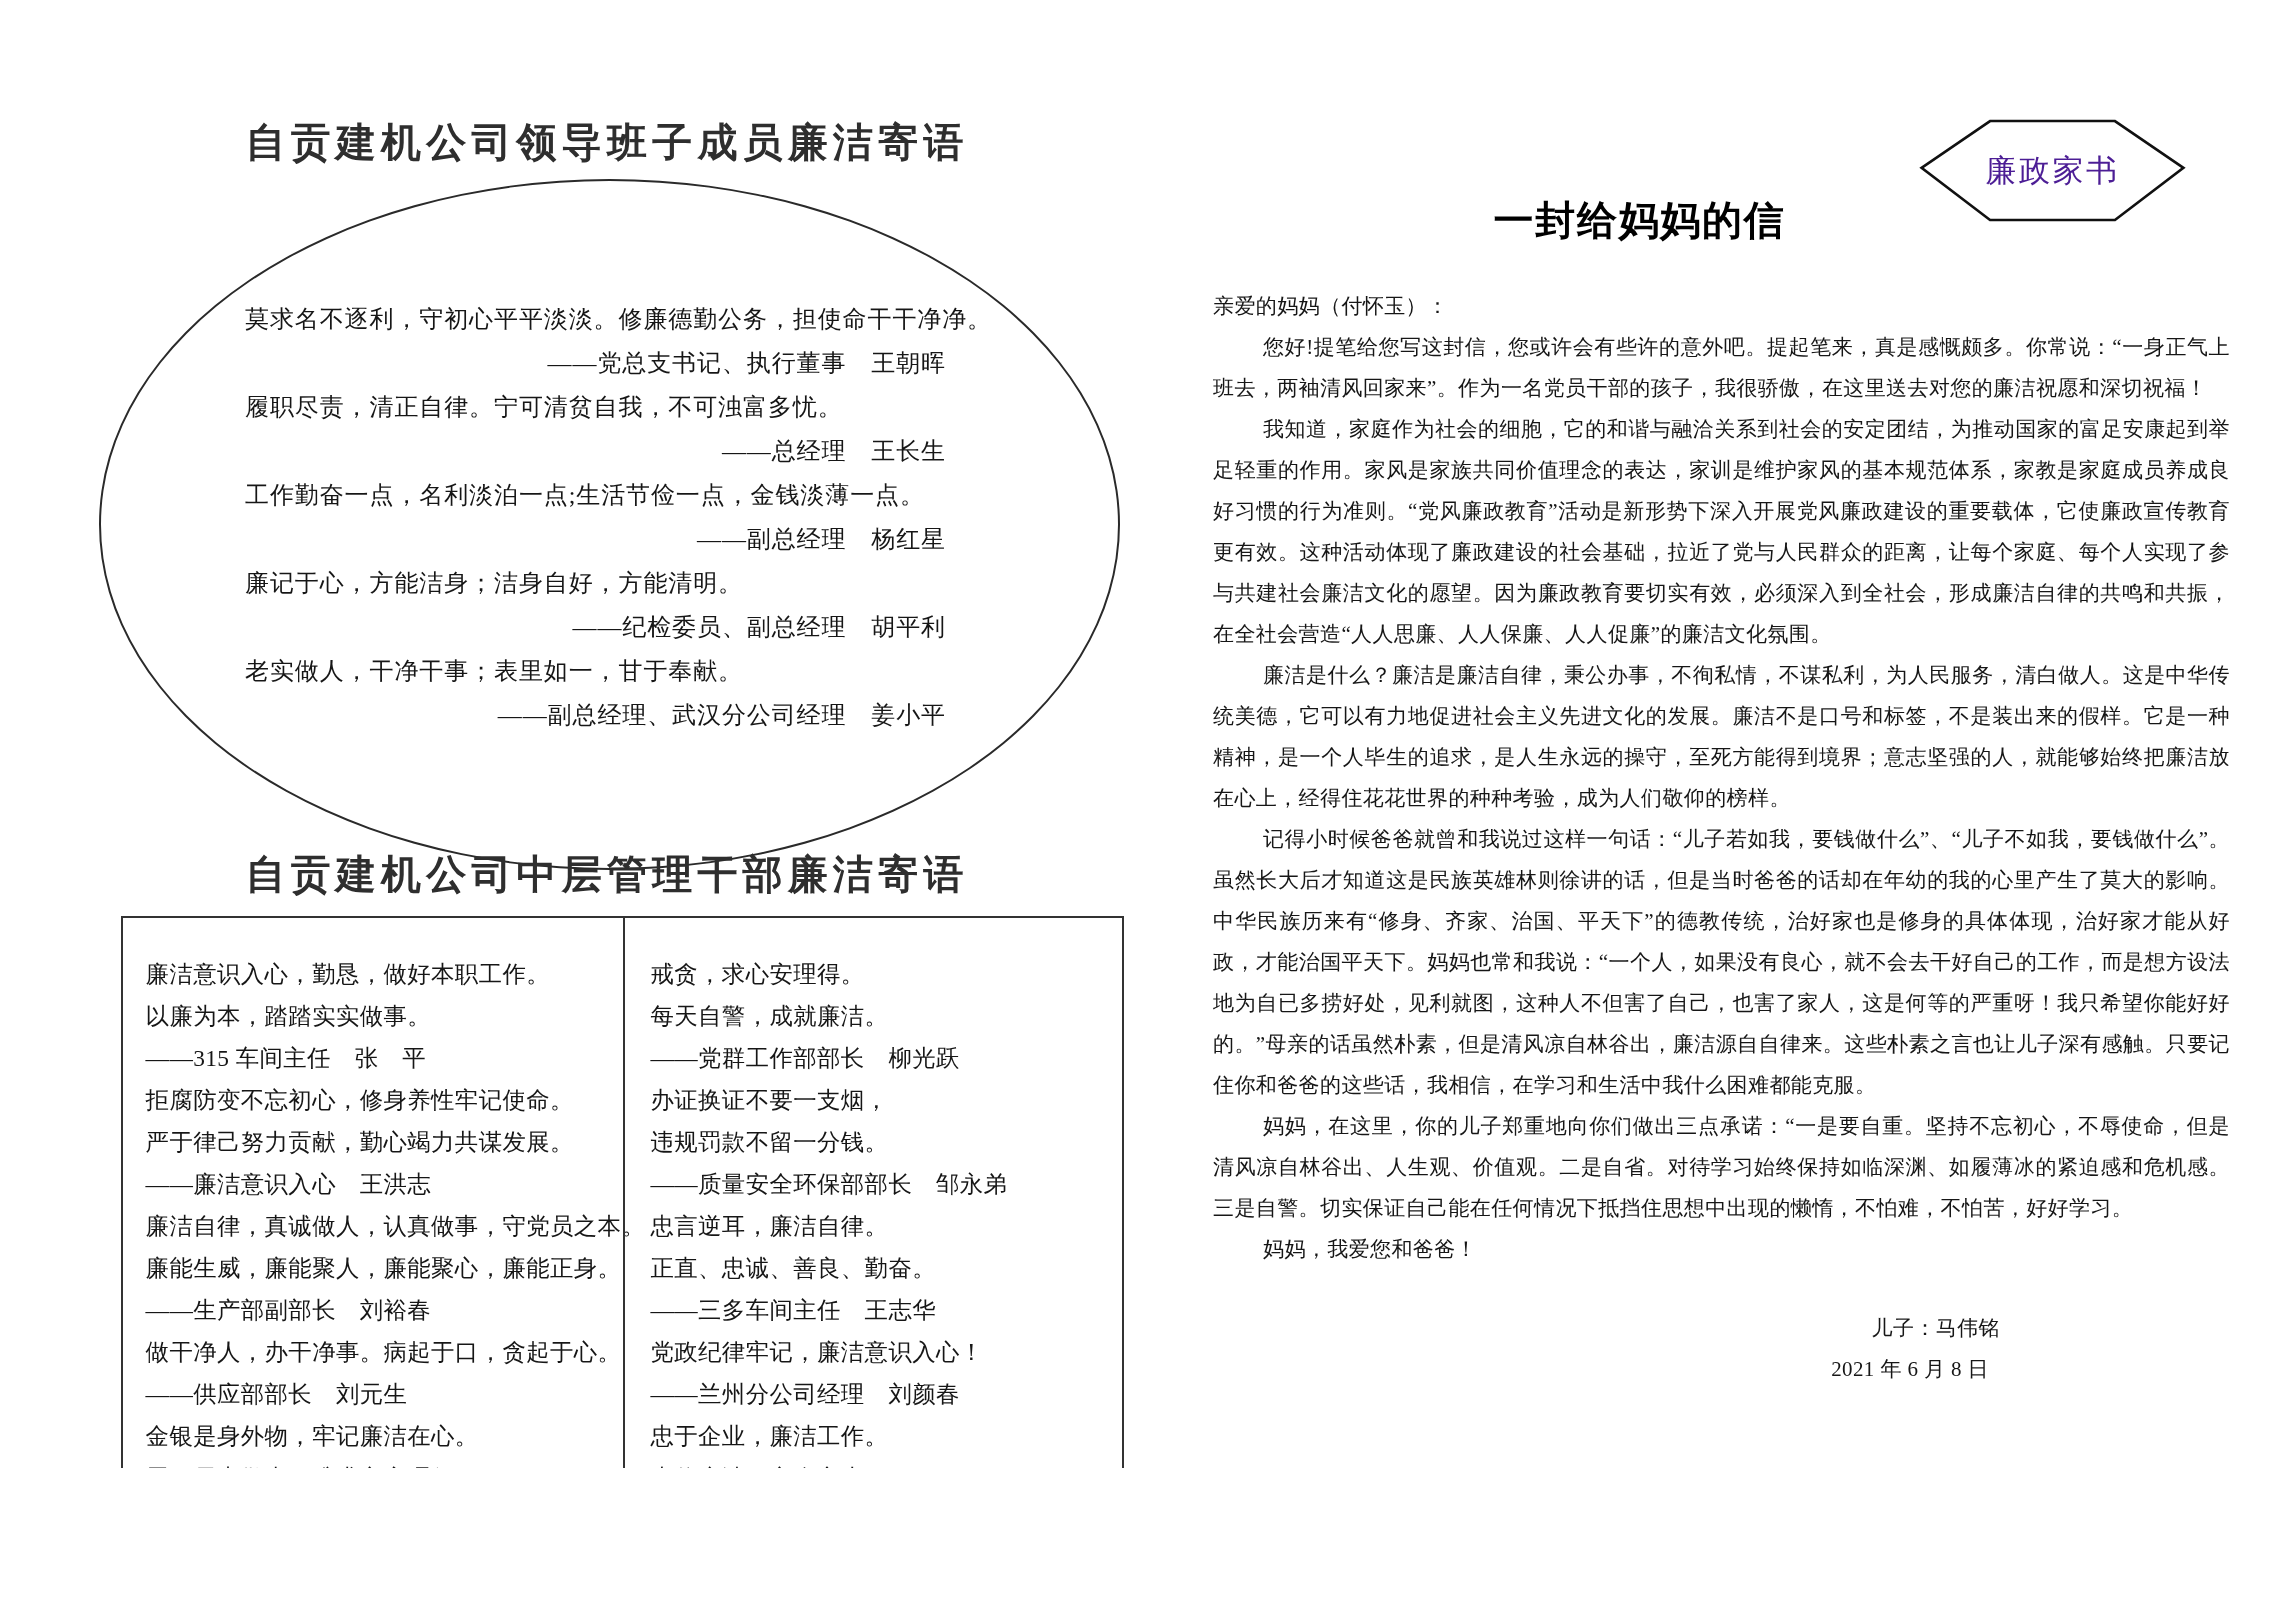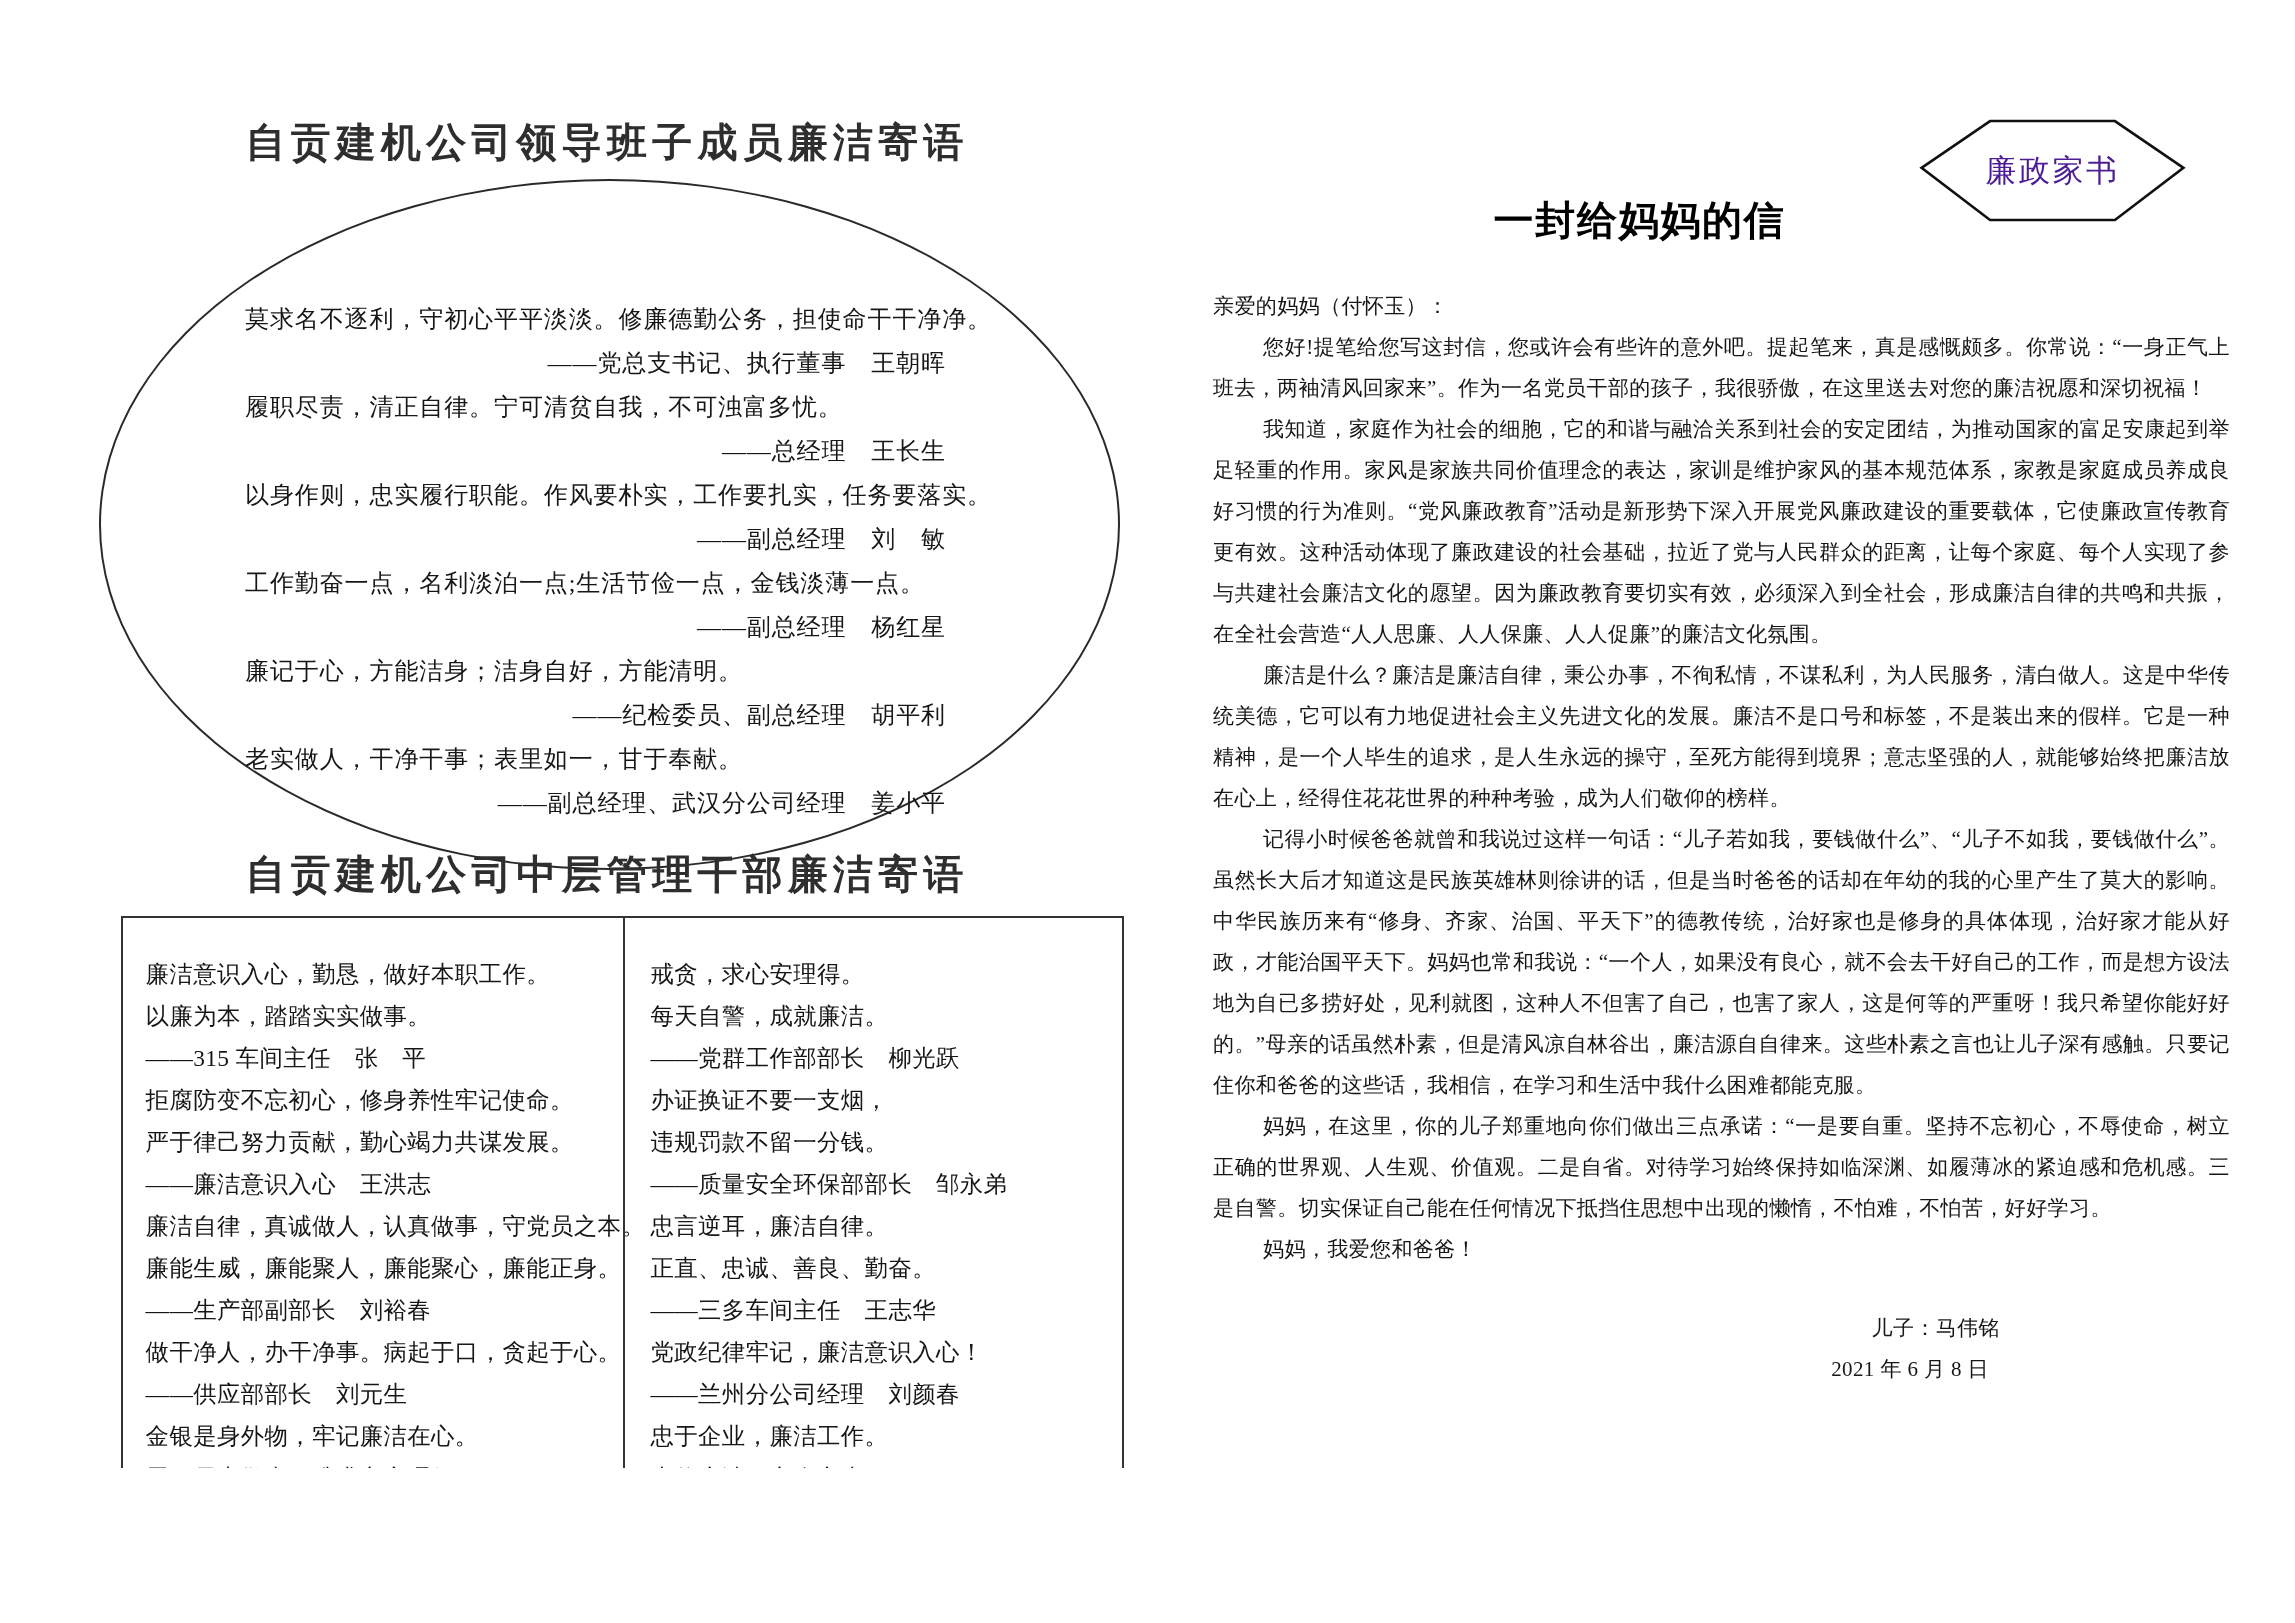--- a/index.html
+++ b/index.html
@@ -67,24 +67,20 @@
     <div class="ellipse"></div>
 
     <div class="ellipse-quotes">
       <div>
         <div class="eq-quote">莫求名不逐利，守初心平平淡淡。修廉德勤公务，担使命干干净净。</div>
         <div class="eq-attr">——党总支书记、执行董事　王朝晖</div>
       </div>
       <div>
         <div class="eq-quote">履职尽责，清正自律。宁可清贫自我，不可浊富多忧。</div>
         <div class="eq-attr">——总经理　王长生</div>
-      </div>
-      <div>
-        <div class="eq-quote">以身作则，忠实履行职能。作风要朴实，工作要扎实，任务要落实。</div>
-        <div class="eq-attr">——副总经理　刘　敏</div>
       </div>
       <div>
         <div class="eq-quote">工作勤奋一点，名利淡泊一点;生活节俭一点，金钱淡薄一点。</div>
         <div class="eq-attr">——副总经理　杨红星</div>
       </div>
       <div>
         <div class="eq-quote">廉记于心，方能洁身；洁身自好，方能清明。</div>
         <div class="eq-attr">——纪检委员、副总经理　胡平利</div>
       </div>
       <div>
@@ -161,21 +157,21 @@
     </div>
 
     <div class="letter-title">一封给妈妈的信</div>
 
     <div class="letter-body">
       <div class="salutation">亲爱的妈妈（付怀玉）：</div>
       <div class="para">您好!提笔给您写这封信，您或许会有些许的意外吧。提起笔来，真是感慨颇多。你常说：“一身正气上班去，两袖清风回家来”。作为一名党员干部的孩子，我很骄傲，在这里送去对您的廉洁祝愿和深切祝福！</div>
       <div class="para">我知道，家庭作为社会的细胞，它的和谐与融洽关系到社会的安定团结，为推动国家的富足安康起到举足轻重的作用。家风是家族共同价值理念的表达，家训是维护家风的基本规范体系，家教是家庭成员养成良好习惯的行为准则。“党风廉政教育”活动是新形势下深入开展党风廉政建设的重要载体，它使廉政宣传教育更有效。这种活动体现了廉政建设的社会基础，拉近了党与人民群众的距离，让每个家庭、每个人实现了参与共建社会廉洁文化的愿望。因为廉政教育要切实有效，必须深入到全社会，形成廉洁自律的共鸣和共振，在全社会营造“人人思廉、人人保廉、人人促廉”的廉洁文化氛围。</div>
       <div class="para">廉洁是什么？廉洁是廉洁自律，秉公办事，不徇私情，不谋私利，为人民服务，清白做人。这是中华传统美德，它可以有力地促进社会主义先进文化的发展。廉洁不是口号和标签，不是装出来的假样。它是一种精神，是一个人毕生的追求，是人生永远的操守，至死方能得到境界；意志坚强的人，就能够始终把廉洁放在心上，经得住花花世界的种种考验，成为人们敬仰的榜样。</div>
       <div class="para">记得小时候爸爸就曾和我说过这样一句话：“儿子若如我，要钱做什么”、“儿子不如我，要钱做什么”。虽然长大后才知道这是民族英雄林则徐讲的话，但是当时爸爸的话却在年幼的我的心里产生了莫大的影响。中华民族历来有“修身、齐家、治国、平天下”的德教传统，治好家也是修身的具体体现，治好家才能从好政，才能治国平天下。妈妈也常和我说：“一个人，如果没有良心，就不会去干好自己的工作，而是想方设法地为自已多捞好处，见利就图，这种人不但害了自己，也害了家人，这是何等的严重呀！我只希望你能好好的。”母亲的话虽然朴素，但是清风凉自林谷出，廉洁源自自律来。这些朴素之言也让儿子深有感触。只要记住你和爸爸的这些话，我相信，在学习和生活中我什么困难都能克服。</div>
-      <div class="para">妈妈，在这里，你的儿子郑重地向你们做出三点承诺：“一是要自重。坚持不忘初心，不辱使命，树立正确的世界观、人生观、价值观。二是自省。对待学习始终保持如临深渊、如履薄冰的紧迫感和危机感。三是自警。切实保证自己能在任何情况下抵挡住思想中出现的懒惰，不怕难，不怕苦，好好学习。</div>
+      <div class="para">妈妈，在这里，你的儿子郑重地向你们做出三点承诺：“一是要自重。坚持不忘初心，不辱使命，但是清风凉自林谷出、人生观、价值观。二是自省。对待学习始终保持如临深渊、如履薄冰的紧迫感和危机感。三是自警。切实保证自己能在任何情况下抵挡住思想中出现的懒惰，不怕难，不怕苦，好好学习。</div>
       <div class="closing">妈妈，我爱您和爸爸！</div>
       <div class="sign-line">儿子：马伟铭</div>
       <div class="date-line">2021 年 6 月 8 日</div>
     </div>
   </div>
 
 </div>
 
 
 </body></html>

